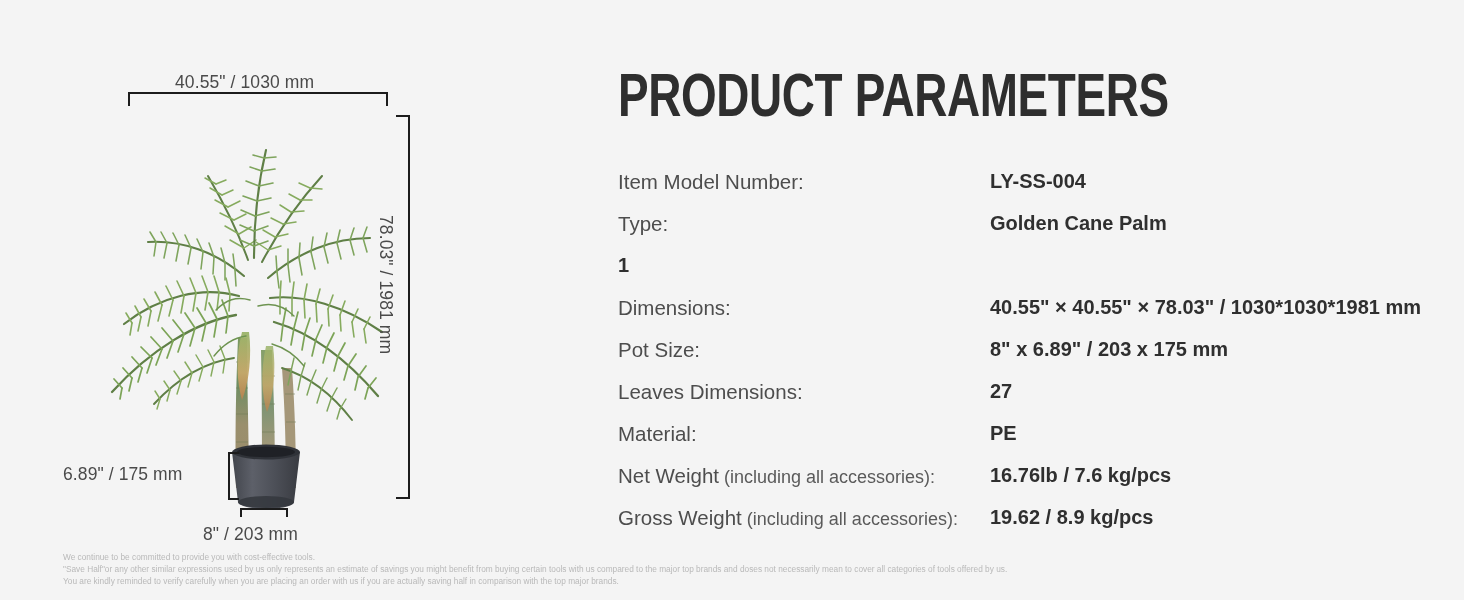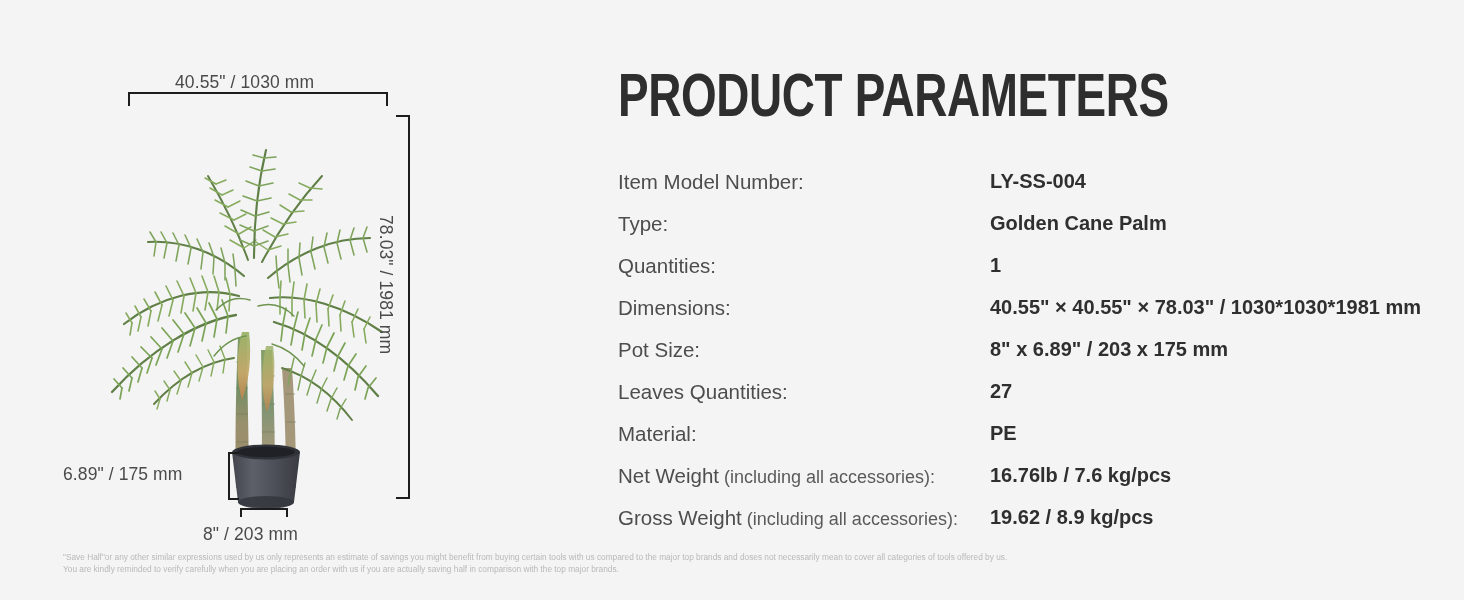--- a/index.html
+++ b/index.html
@@ -438,47 +438,47 @@
 
     <div class="row">
       <div class="lbl"><span>Item Model Number:</span><span class="note"></span></div>
       <div class="val">LY-SS-004</div>
     </div>
     <div class="row">
       <div class="lbl"><span>Type:</span><span class="note"></span></div>
       <div class="val">Golden Cane Palm</div>
     </div>
     <div class="row">
-      <div class="lbl"><span>Quantities:</span><span class="note"></span></div>
       <div class="val">1</div>
     </div>
     <div class="row">
       <div class="lbl"><span>Dimensions:</span><span class="note"></span></div>
       <div class="val">40.55" × 40.55" × 78.03" / 1030*1030*1981 mm</div>
     </div>
     <div class="row">
       <div class="lbl"><span>Pot Size:</span><span class="note"></span></div>
       <div class="val">8" x 6.89" / 203 x 175 mm</div>
     </div>
     <div class="row">
-      <div class="lbl"><span>Leaves Quantities:</span><span class="note"></span></div>
+      <div class="lbl"><span>Leaves Dimensions:</span><span class="note"></span></div>
       <div class="val">27</div>
     </div>
     <div class="row">
       <div class="lbl"><span>Material:</span><span class="note"></span></div>
       <div class="val">PE</div>
     </div>
     <div class="row">
       <div class="lbl"><span>Net Weight</span><span class="note"> (including all accessories):</span></div>
       <div class="val">16.76lb / 7.6 kg/pcs</div>
     </div>
     <div class="row">
       <div class="lbl"><span>Gross Weight</span><span class="note"> (including all accessories):</span></div>
       <div class="val">19.62 / 8.9  kg/pcs</div>
     </div>
   </div>
 
   <div id="disclaimer">
+    <div>We continue to be committed to provide you with cost-effective tools.</div>
     <div>"Save Half"or any other similar expressions used by us only represents an estimate of savings you might benefit from buying certain tools with us compared to the major top brands and doses not necessarily mean to cover all categories of tools offered by us.</div>
     <div>You are kindly reminded to verify carefully when you are placing an order with us if you are actually saving half in comparison with the top major brands.</div>
   </div>
 
 </div>
 
 </body></html>

